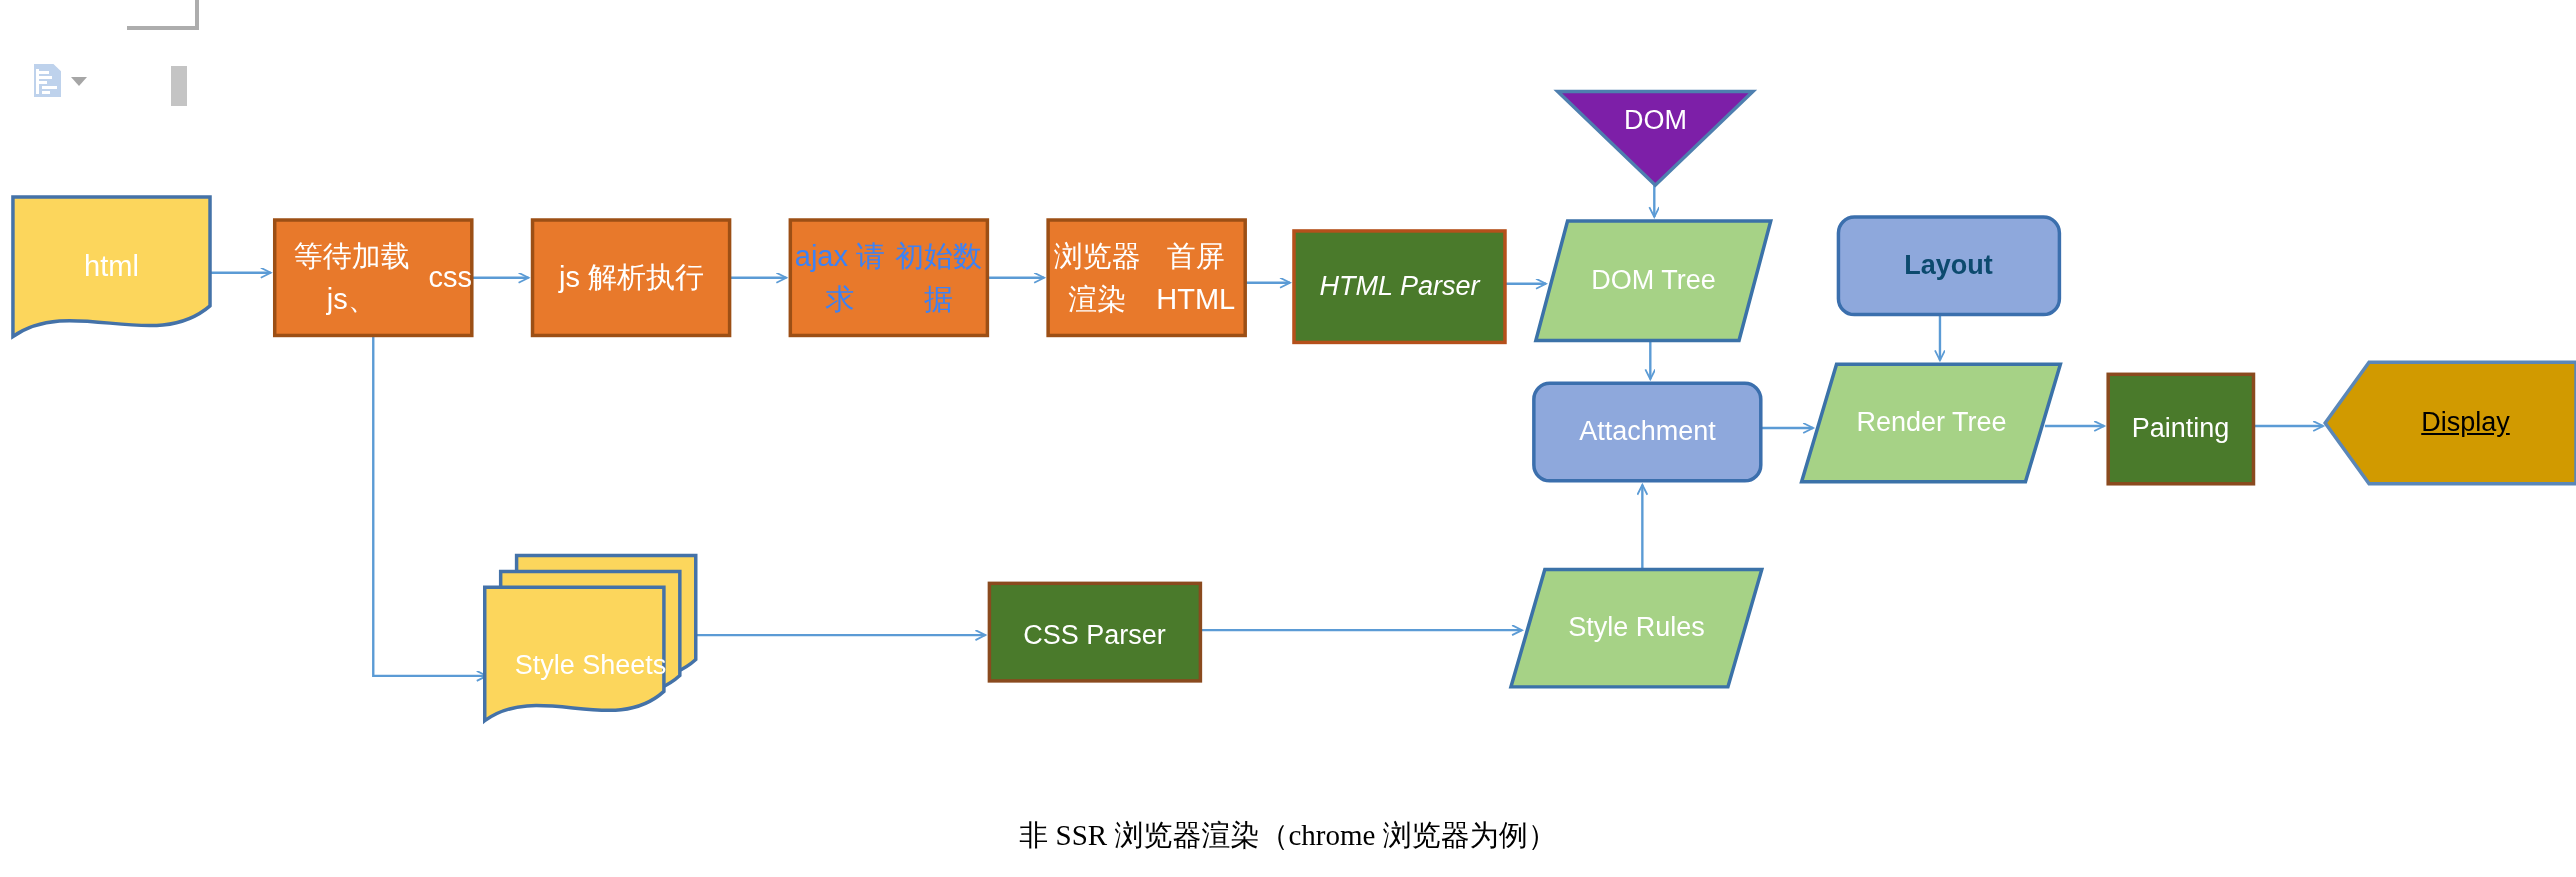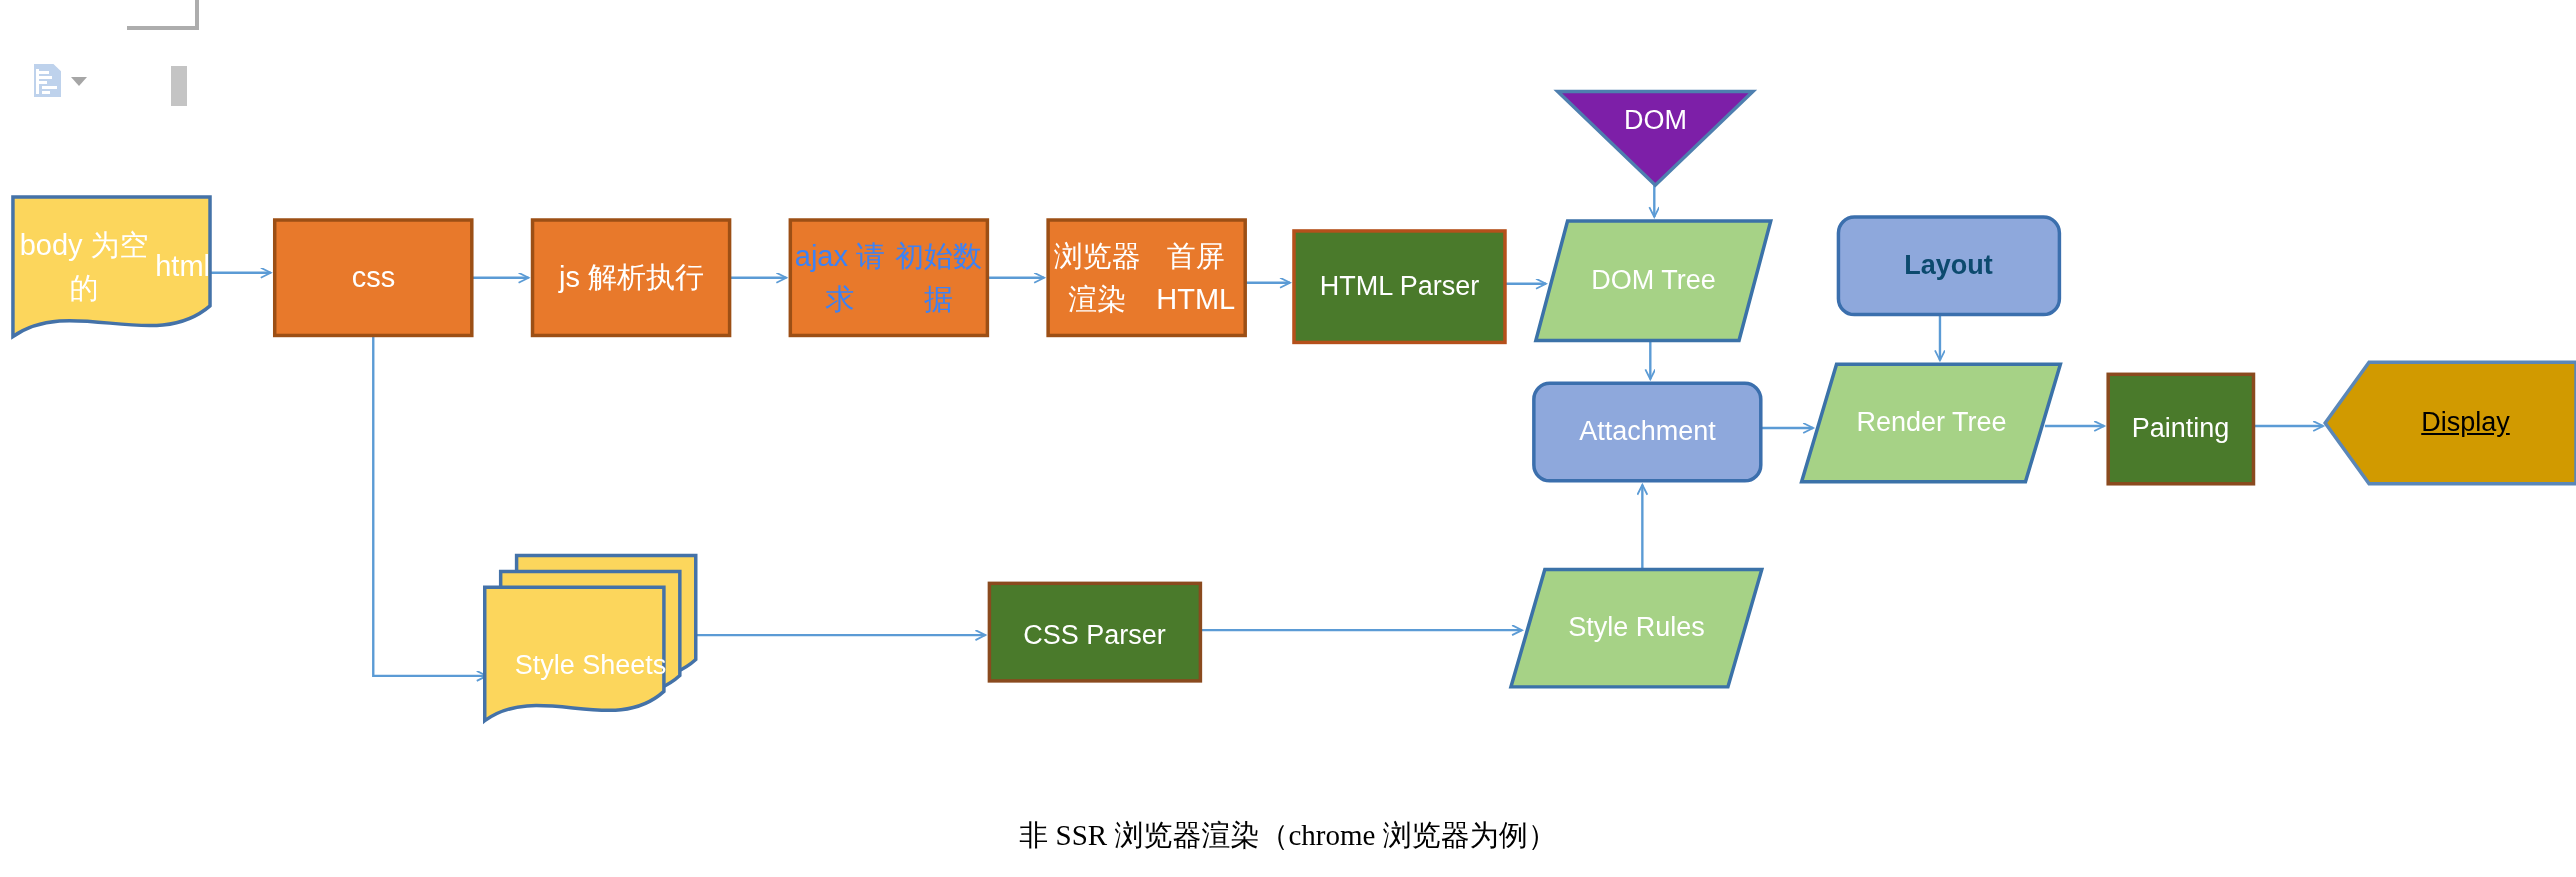--- a/index.html
+++ b/index.html
@@ -166,42 +166,42 @@
         <path d="M503,574 L683,574 L683,678.52 C632.6,724.214 557,668.202 503,708 Z" fill="#FCD65C" stroke="#4472A8" stroke-width="3.5"></path>
         <path d="M487,590 L667,590 L667,694.52 C616.6,740.214 541,684.202 487,724 Z" fill="#FCD65C" stroke="#4472A8" stroke-width="3.5"></path>
       </g>
       <rect x="994" y="586" width="212" height="98" fill="#4A7A2B" stroke="#8A4A1E" stroke-width="3.5"></rect>
       <polygon points="1552.02,572 1770,572 1735.98,690 1518,690" fill="#A6D286" stroke="#3B72A8" stroke-width="3.5"></polygon>
     </g>
 </svg>
 
 <div id="label-layer">
     <div class="node-label cjk" style="left: 13px; top: 197px; width: 197px; height: 139px; color: rgb(255, 255, 255);">
-      <span>body 为空的</span>
       <br>
       <span>html</span>
     </div>
     <div class="node-label cjk" style="left: 275px; top: 220px; width: 197px; height: 115px; color: rgb(255, 255, 255);">
+      <span>等待加载 js、</span>
       <br>
       <span>css</span>
     </div>
     <div class="node-label cjk" style="left: 533px; top: 220px; width: 197px; height: 115px; color: rgb(255, 255, 255);">
       <span>js 解析执行</span>
     </div>
     <div class="node-label cjk" style="left: 790px; top: 220px; width: 197px; height: 115px; color: #3b82f6;">
       <span>ajax 请求</span>
       <br>
       <span>初始数据</span>
     </div>
     <div class="node-label cjk" style="left: 1048px; top: 220px; width: 197px; height: 115px; color: rgb(255, 255, 255);">
       <span>浏览器渲染</span>
       <br>
       <span>首屏 HTML</span>
     </div>
-    <div class="node-label" style="left: 1294px; top: 231px; width: 211px; height: 111px; color: rgb(255, 255, 255);">
+    <div class="node-label" style="left: 1294px; top: 231px; width: 211px; height: 111px; color: rgb(255, 255, 255); font-style: italic;">
       <span>HTML Parser</span>
     </div>
     <div class="node-label" style="left: 1558px; top: 92px; width: 195px; height: 58px; color: rgb(255, 255, 255); align-items: center;">
       <span>DOM</span>
     </div>
     <div class="node-label" style="left: 1536px; top: 221px; width: 235px; height: 119px; color: rgb(255, 255, 255);">
       <span>DOM Tree</span>
     </div>
     <div class="node-label" style="left: 1534px; top: 383px; width: 227px; height: 98px; color: rgb(255, 255, 255);">
       <span>Attachment</span>

